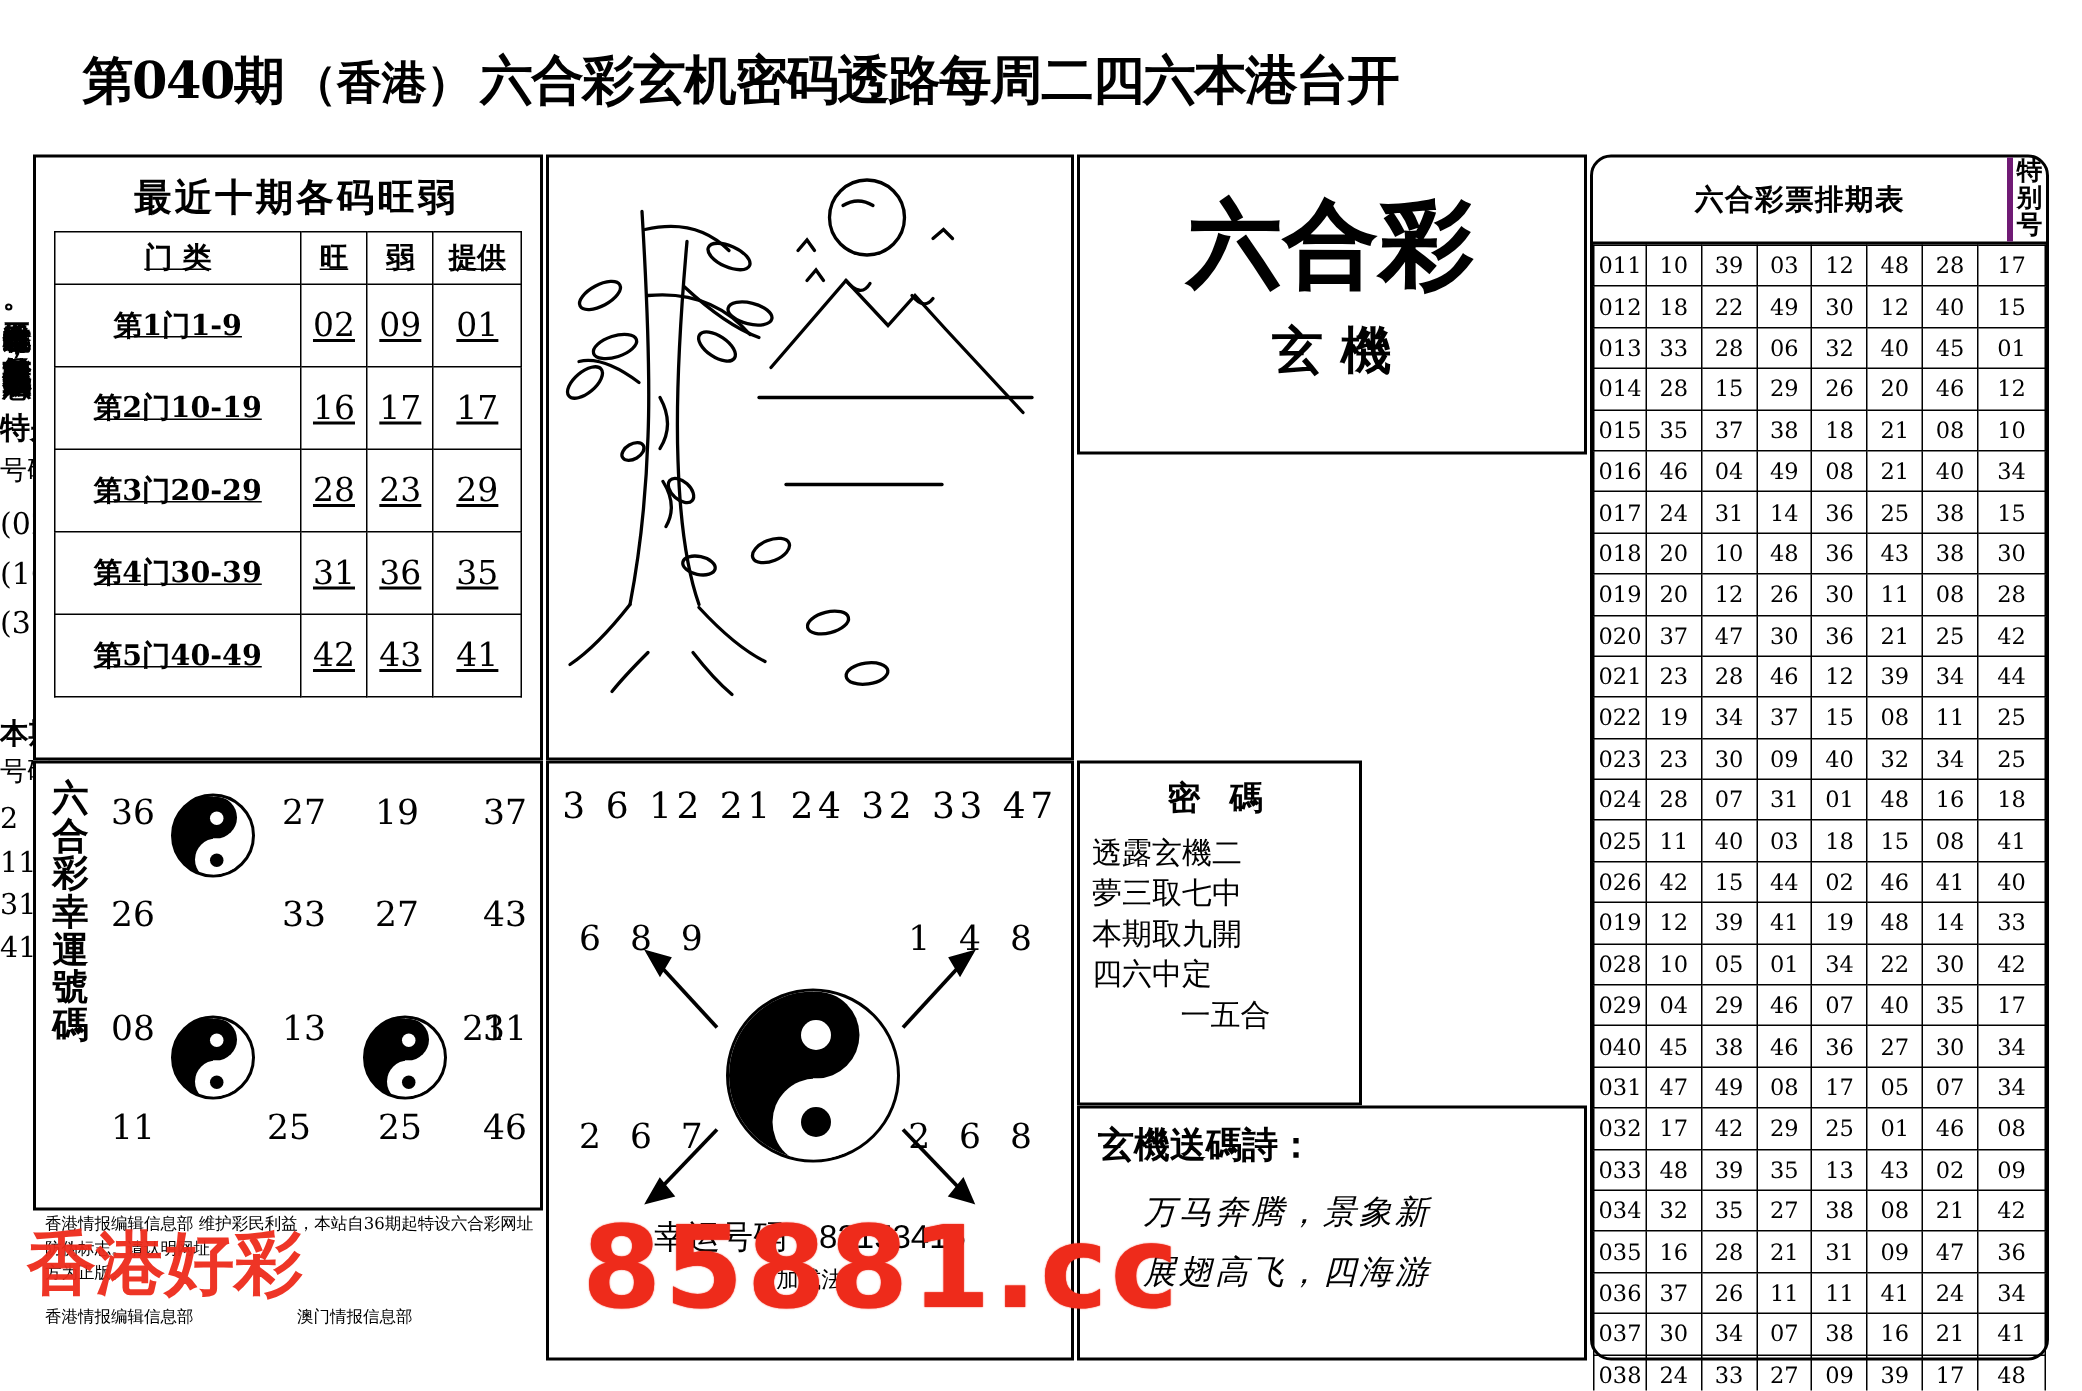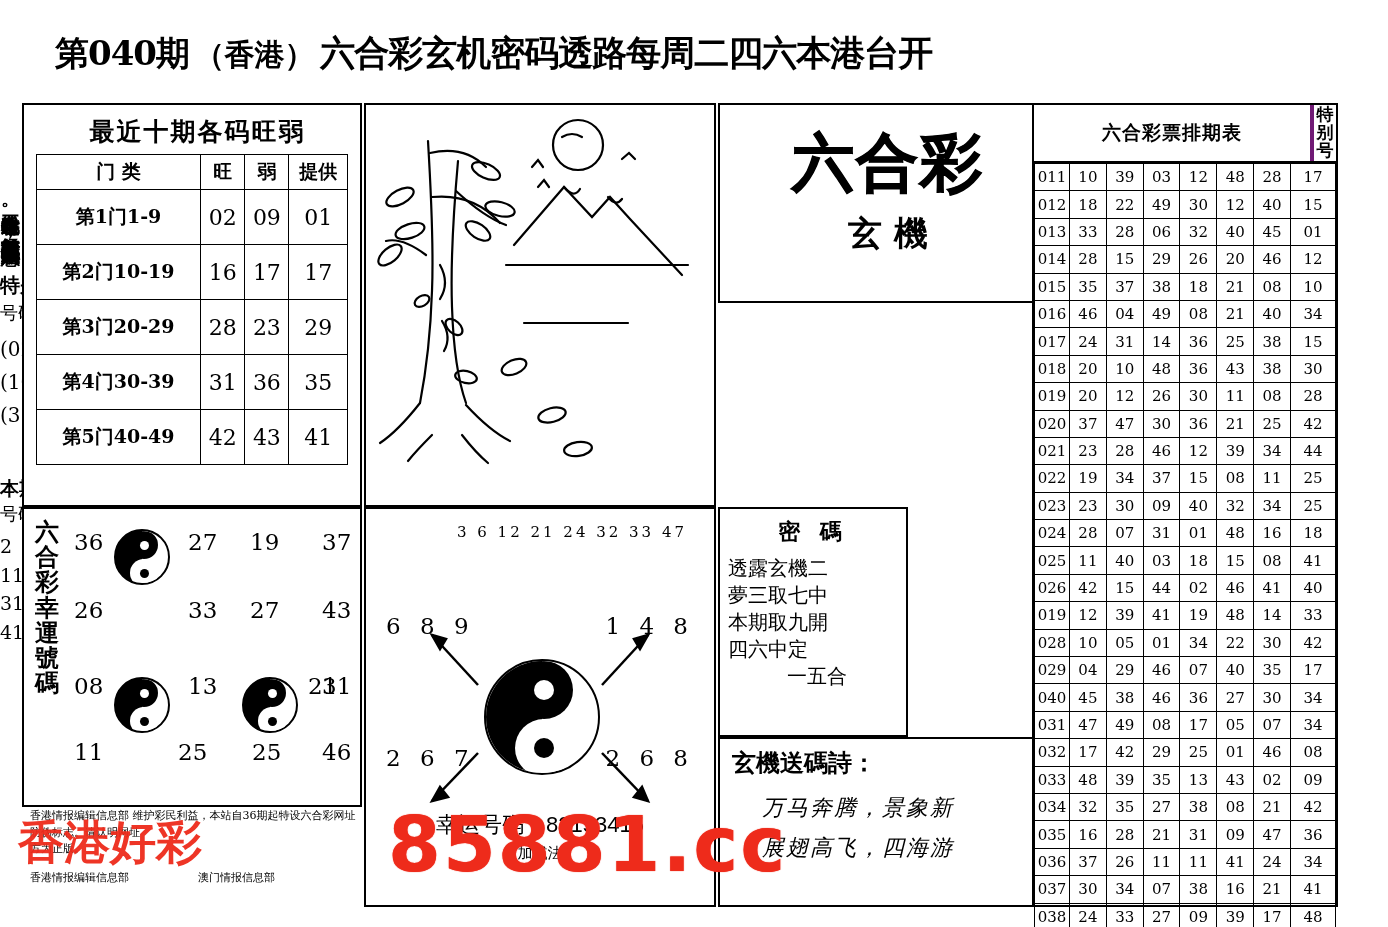--- a/index.html
+++ b/index.html
@@ -31,20 +31,21 @@
   #leftTop{left:22px;top:103px;width:340px;height:404px;}
   .lt-title{
     text-align:center;font-size:25px;font-weight:bold;
     font-family:"DejaVu Serif","Liberation Serif",serif;
     padding:10px 0 6px 11px;letter-spacing:2px;
   }
   table.grid{border-collapse:collapse;width:100%;}
   table.grid td,table.grid th{
     border:1.5px solid #000;text-align:center;
     font-family:"DejaVu Serif","Liberation Serif",serif;
+    text-decoration:underline;
   }
   #ltTable{width:312px;margin:0 auto;}
   #ltTable th{font-size:19px;font-weight:bold;height:32px;}
   #ltTable td{font-size:22px;height:52px;}
   #ltTable td.cat{font-size:19px;font-weight:bold;}
 
   
   #leftBot{left:22px;top:507px;width:340px;height:300px;}
   .lucky-wrap{position:relative;width:100%;height:100%;}
   .lucky-label{
@@ -86,23 +87,22 @@
   #fineprint .fp-title{font-size:13px;font-weight:bold;margin-bottom:3px;}
   #fineprint .fp-cols{display:flex;gap:6px;}
   #fineprint .fp-cols div{flex:1;}
 
   
   #centerTop{left:364px;top:103px;width:352px;height:404px;overflow:hidden;}
   
   #centerBot{left:364px;top:507px;width:352px;height:400px;overflow:hidden;}
   .cb-nums{
     position:absolute;top:14px;left:0;width:100%;text-align:center;
-    font-size:15px;letter-spacing:3px;
-    font-family:"DejaVu Serif","Liberation Serif",serif;
-    padding-left:32px;
+    font-size:24px;letter-spacing:3px;
+    font-family:"DejaVu Serif","Liberation Serif",serif;
   }
   .cb-corner{position:absolute;font-size:23px;letter-spacing:6px;
     font-family:"DejaVu Serif","Liberation Serif",serif;}
   .cb-lucky{
     position:absolute;bottom:42px;left:0;width:100%;text-align:center;
     font-size:22px;font-family:Liberation Sans, sans-serif;
   }
   .cb-lucky small{display:block;font-size:15px;margin-top:4px;}
   .bigyy{
     position:absolute;left:118px;top:150px;width:116px;height:116px;border-radius:50%;
@@ -155,21 +155,21 @@
     font-family:"DejaVu Serif","Liberation Serif",serif;}
   .ti-rows div span{display:inline-block;width:44px;text-align:left;}
 
   #poemBox2{left:718px;top:737px;width:340px;height:170px;}
   .p2-title{font-size:24px;font-weight:bold;padding:8px 0 4px 12px;
     font-family:"DejaVu Serif","Liberation Serif",serif;}
   .p2-line{font-size:22px;padding-left:42px;margin-top:10px;letter-spacing:2px;
     font-family:"DejaVu Serif","Liberation Serif",serif;font-style:italic;}
 
   
-  #rightTable{left:1032px;top:103px;width:306px;height:804px;}
+  #rightTable{left:1060px;top:103px;width:306px;height:804px;border-radius:14px;}
   #rtHead{display:flex;height:58px;border-bottom:2px solid #000;box-sizing:border-box;}
   #rtHeadLeft{
     flex:1;position:relative;overflow:hidden;
     display:flex;align-items:center;justify-content:center;
   }
   #rtHeadLeft .banner{
     font-size:19px;font-weight:bold;letter-spacing:1px;
     font-family:"DejaVu Serif","Liberation Serif",serif;
   }
   #rtHeadRight{

